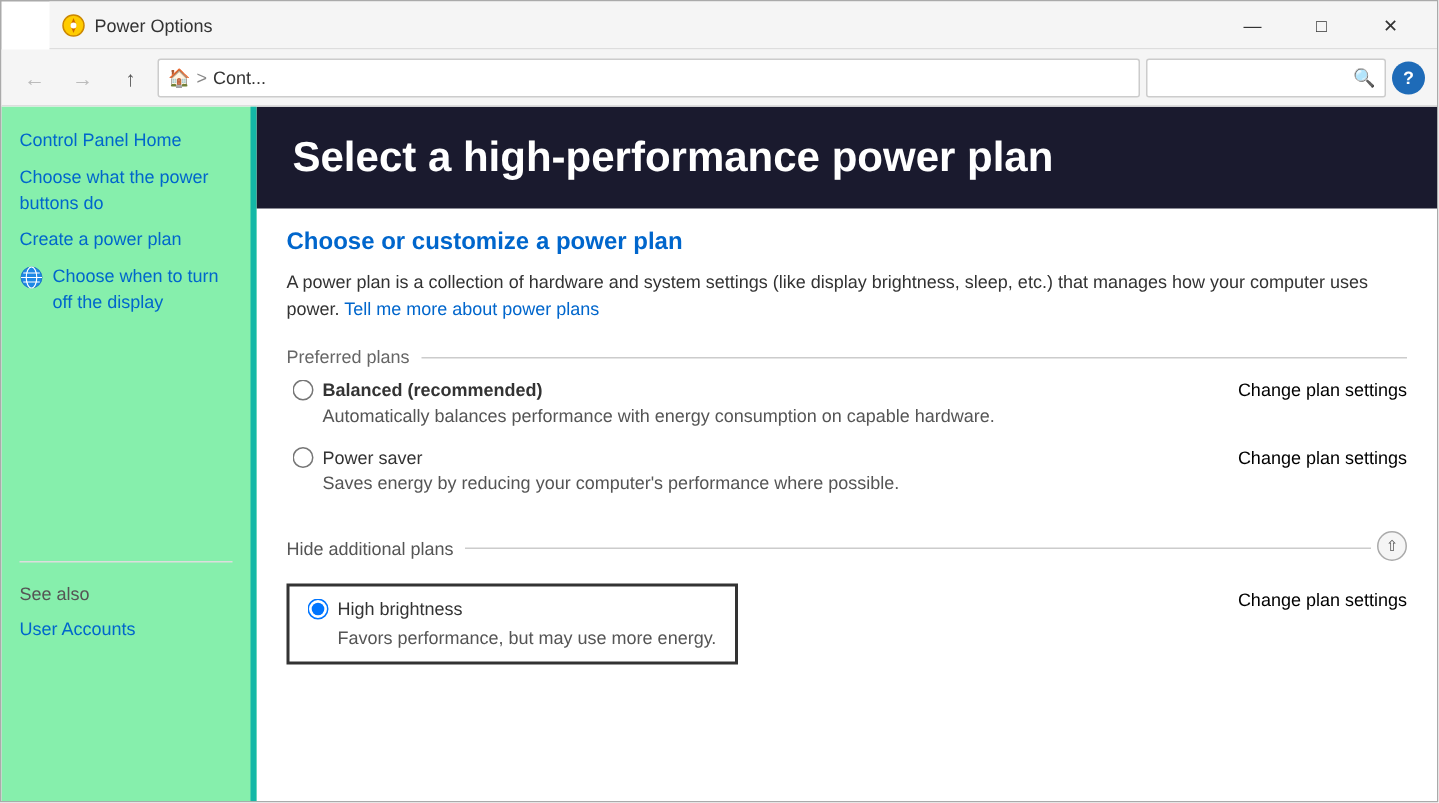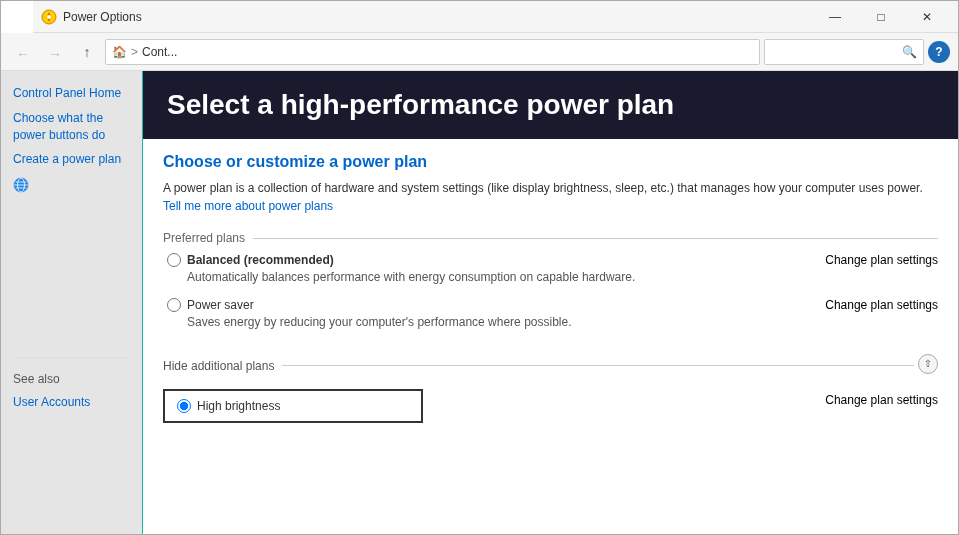--- a/index.html
+++ b/index.html
@@ -125,23 +125,23 @@
 
     
     .main-content {
       display: flex;
       flex: 1;
       overflow: hidden;
     }
 
     
     .sidebar {
-      width: 142px;
-      background: #e5e5e5;
-      border-right: 1px solid #14b8a6;
+      width: 170px;
+      background: #86efac;
+      border-right: 4px solid #14b8a6;
       padding: 10px 0;
       flex-shrink: 0;
       overflow-y: auto;
     }
     .sidebar-link {
       display: block;
       padding: 4px 12px;
       font-size: 12px;
       color: #0066cc;
       text-decoration: none;
@@ -357,20 +357,21 @@
       <a class="sidebar-link">Choose what the power buttons do</a>
       <a class="sidebar-link">Create a power plan</a>
       <div class="sidebar-link-with-icon">
         <svg class="sidebar-globe-icon" viewBox="0 0 16 16">
           <circle cx="8" cy="8" r="7" fill="#1e88e5" stroke="#1565c0" stroke-width="0.5"></circle>
           <ellipse cx="8" cy="8" rx="3.5" ry="7" fill="none" stroke="#fff" stroke-width="0.8"></ellipse>
           <line x1="1" y1="8" x2="15" y2="8" stroke="#fff" stroke-width="0.8"></line>
           <line x1="2.5" y1="5" x2="13.5" y2="5" stroke="#fff" stroke-width="0.8"></line>
           <line x1="2.5" y1="11" x2="13.5" y2="11" stroke="#fff" stroke-width="0.8"></line>
         </svg>
+        <span>Choose when to turn off the display</span>
       </div>
 
       <hr class="sidebar-divider" style="margin-top: 160px;">
       <p class="see-also">See also</p>
       <a class="sidebar-link">User Accounts</a>
     </div>
 
     <div class="content-area">
 
       <div class="overlay-banner">Select a high-performance power plan</div>
@@ -414,20 +415,21 @@
           </span>
           <button class="collapse-btn">⇧</button>
         </div>
 
         <div style="display: flex; align-items: flex-start; justify-content: space-between; width: 100%;">
           <div class="high-perf-box">
             <div class="high-perf-inner">
               <input type="radio" class="plan-radio" name="power-plan" checked="" style="">
               <span class="plan-name">High brightness</span>
             </div>
+            <p class="plan-desc" style="margin-top: 4px;">Favors performance, but may use more energy.</p>
           </div>
           <a class="change-plan-link" style="margin-left: 20px; margin-top: 4px;">Change plan settings</a>
         </div>
       </div>
 
     </div>
   </div>
 </div>
 
 </body></html>

